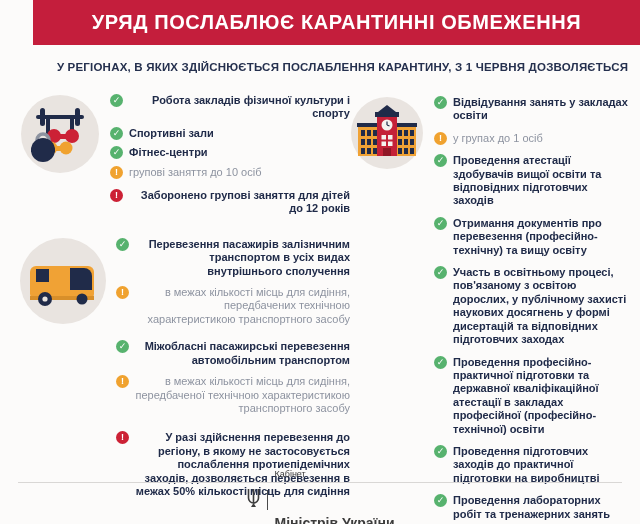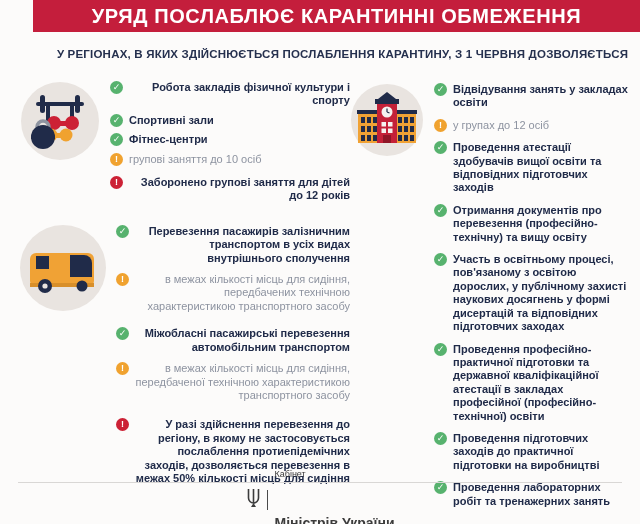--- a/index.html
+++ b/index.html
@@ -5,21 +5,21 @@
   * { margin:0; padding:0; box-sizing:border-box; }
   html,body { width:640px; height:524px; }
   body {
     font-family:"Liberation Sans","DejaVu Sans",sans-serif;
     background:#fcfbfa;
     width:640px; height:524px;
     overflow:hidden;
     position:relative;
   }
   .header {
-    height:32px; background:#c41e3c;
+    height:45px; background:#c41e3c;
     display:flex; align-items:center; justify-content:center;margin-left:33px;
   }
   .header h1 {
     color:#ffffff; font-size:20px; font-weight:bold;
     letter-spacing:0.6px; text-transform:uppercase;
   }
   .subtitle-bar {
     height:43px; display:flex; align-items:center; justify-content:center;
     background:#fcfbfa;
   }
@@ -220,21 +220,21 @@
           <rect x="33" y="52" width="8" height="8" fill="#8f1626"></rect>
         </svg>
       </span>
       <div class="items">
         <div class="item allowed">
           <span class="b-icon allowed">✓</span>
           <span class="item-text">Відвідування занять у закладах освіти</span>
         </div>
         <div class="item note">
           <span class="b-icon note">!</span>
-          <span class="item-text">у групах до 12 осіб</span>
+          <span class="item-text">у групах до 1 осіб</span>
         </div>
         <div class="item allowed">
           <span class="b-icon allowed">✓</span>
           <span class="item-text">Проведення атестації здобувачів вищої освіти та відповідних підготовчих заходів</span>
         </div>
         <div class="item allowed">
           <span class="b-icon allowed">✓</span>
           <span class="item-text">Отримання документів про перевезення (професійно-технічну) та вищу освіту</span>
         </div>
         <div class="item allowed">

